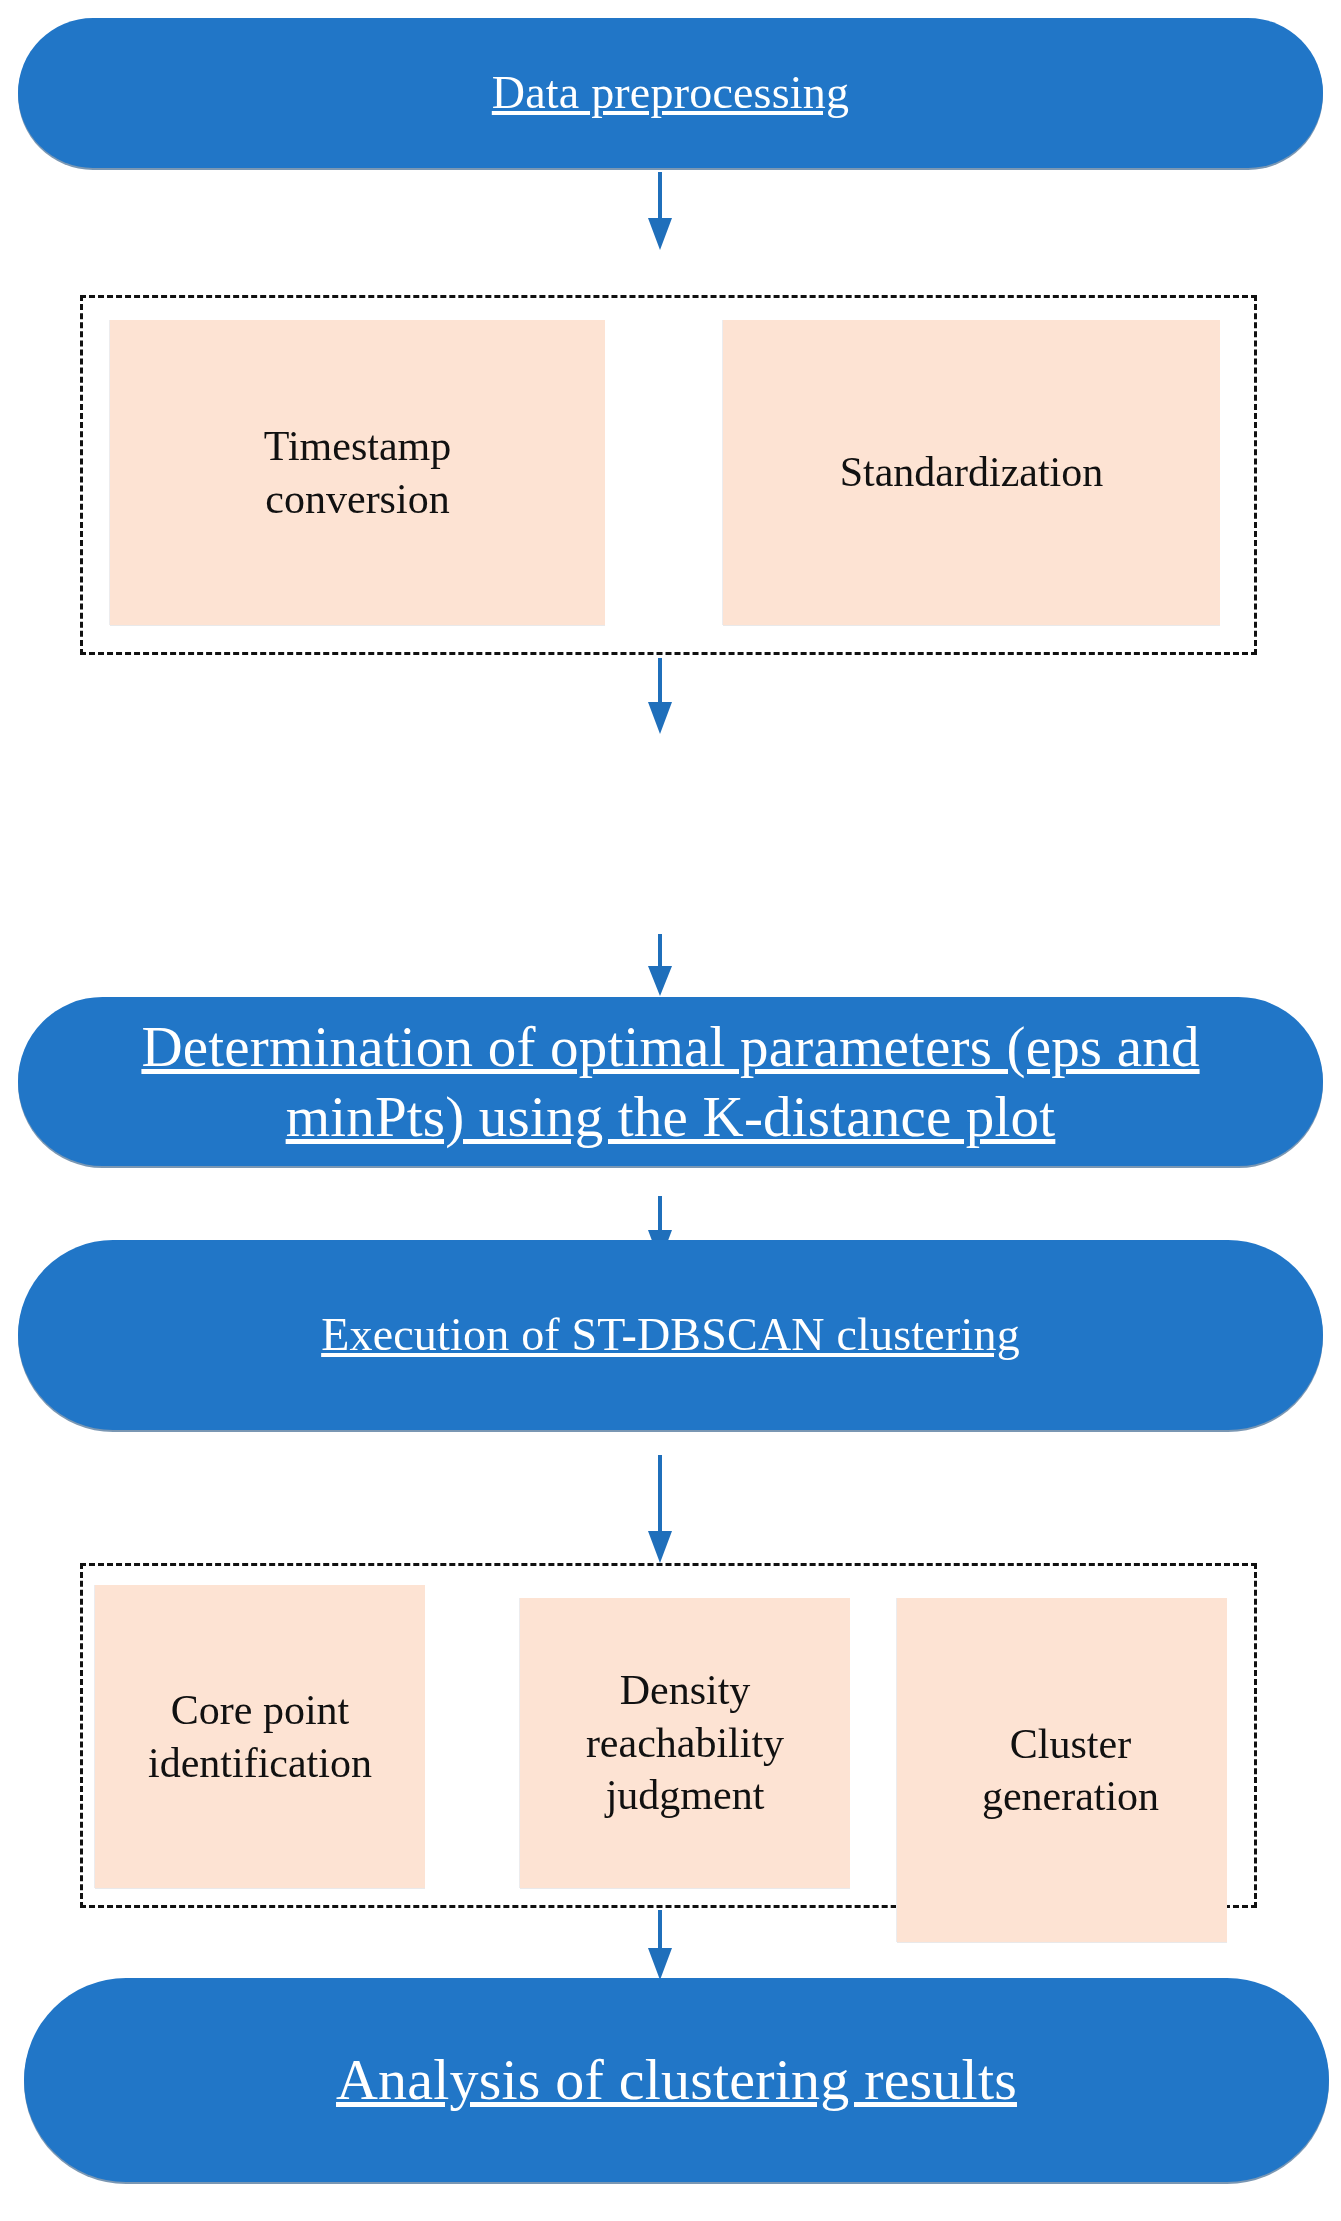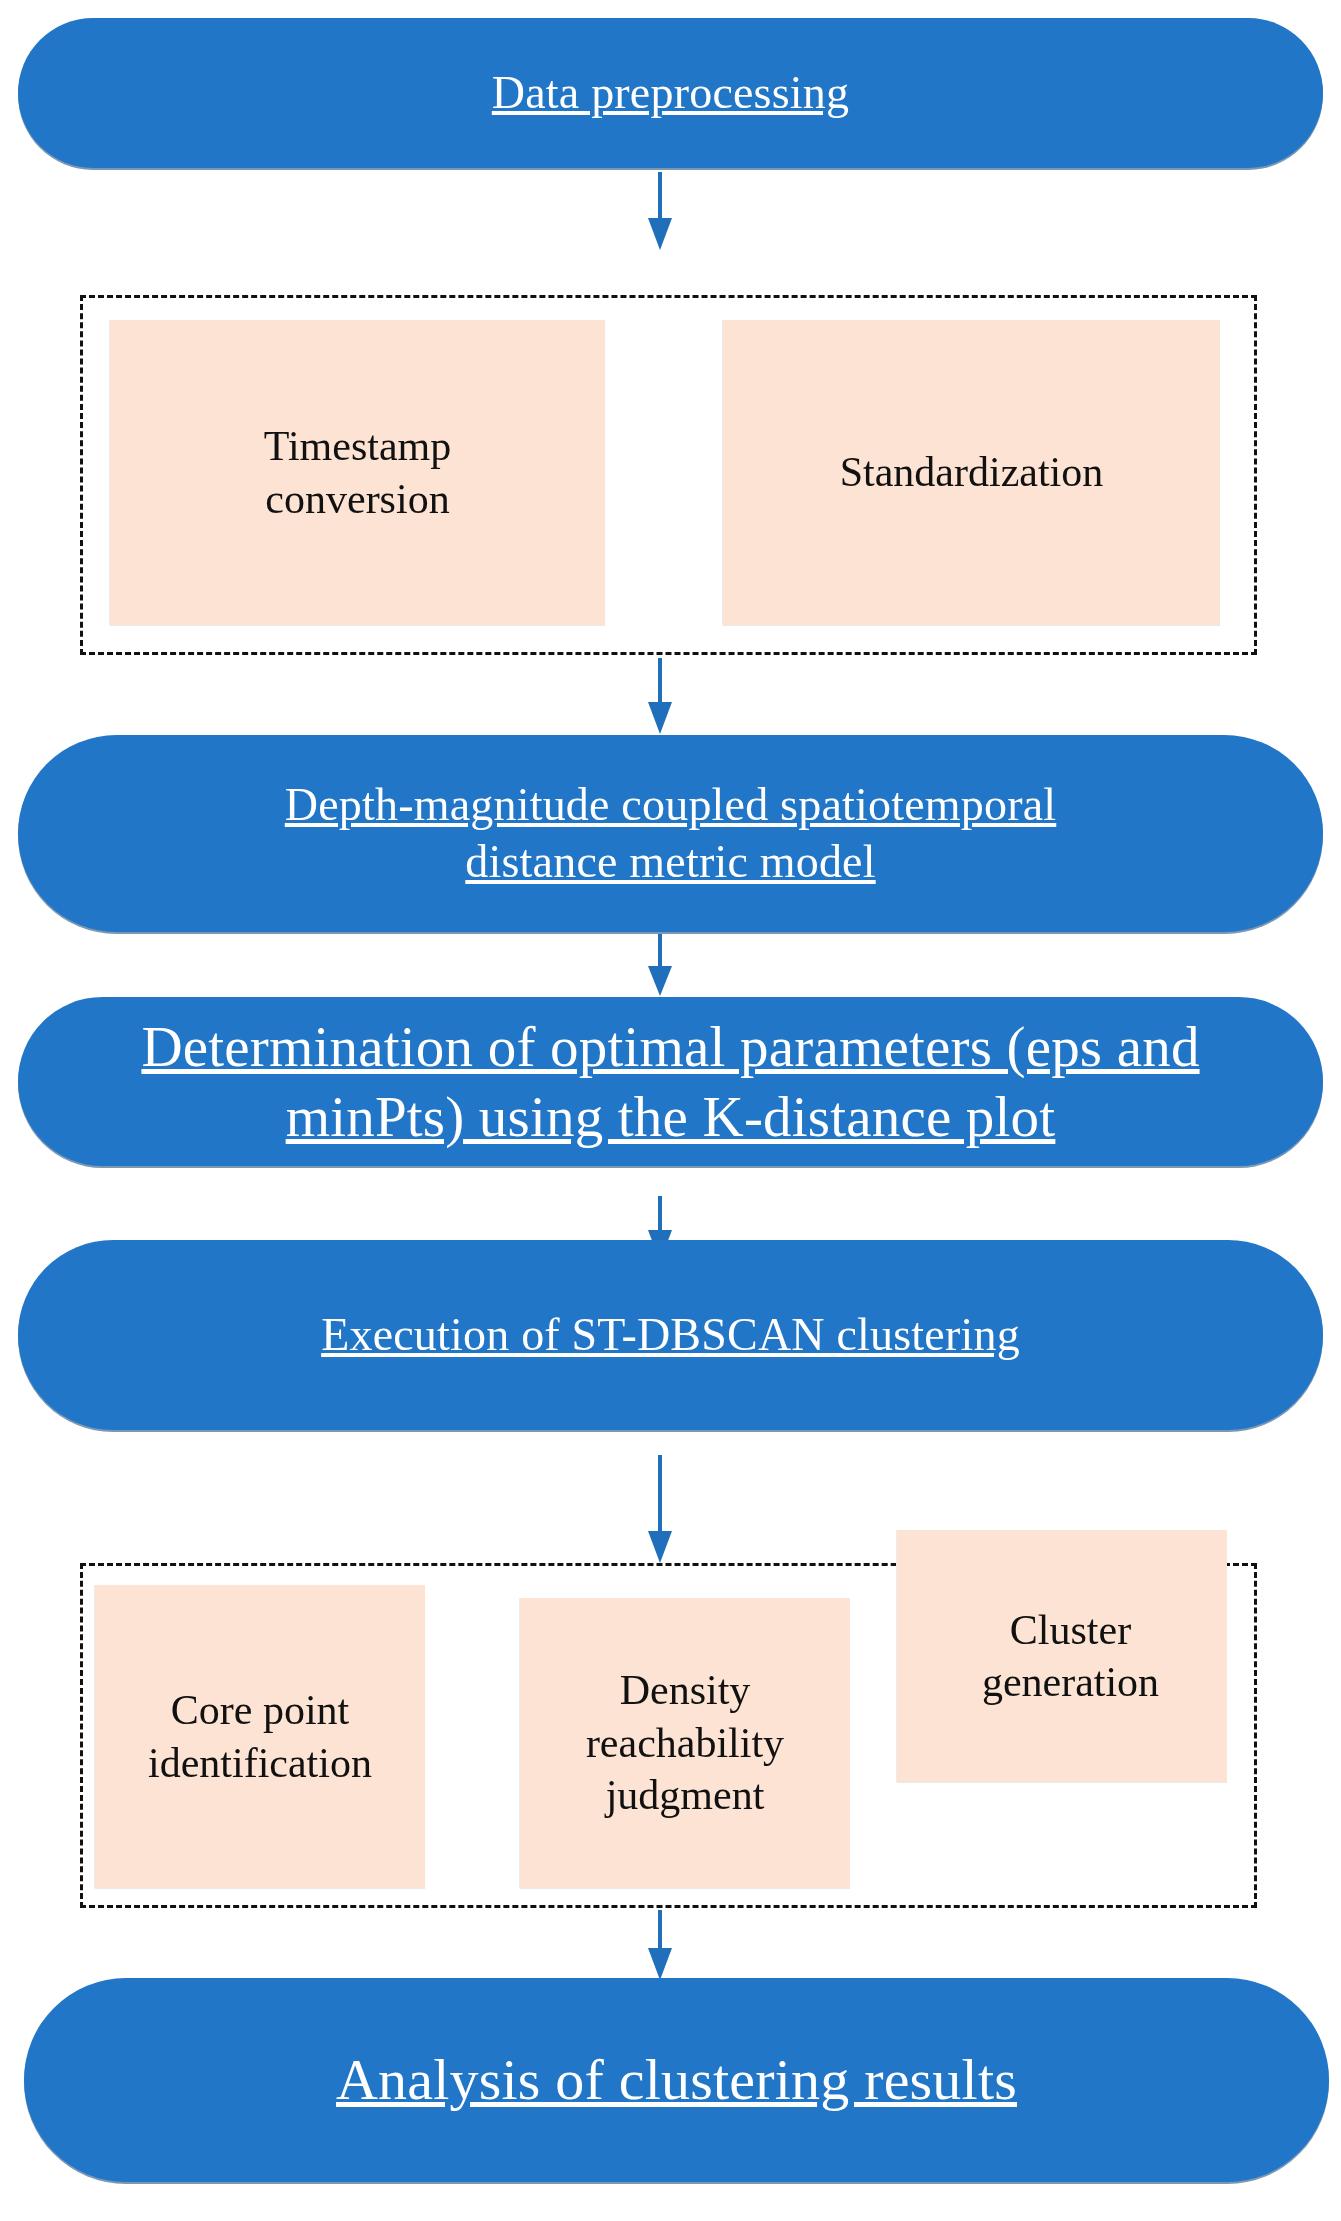--- a/index.html
+++ b/index.html
@@ -100,24 +100,20 @@
     <span>Standardization</span>
   </div>
 
   <div class="arrow" style="left:645px; top:658px; height:78px;">
     <svg viewBox="0 0 30 78" preserveAspectRatio="none">
       <line x1="15" y1="0" x2="15" y2="50" stroke="#1F6FBB" stroke-width="4"></line>
       <polygon points="3,44 27,44 15,76" fill="#1F6FBB"></polygon>
     </svg>
   </div>
 
-  <div class="pill" style="left:18px; top:735px; width:1305px; height:197px; font-size:46px;">
-    <span class="pill-text">Depth-magnitude coupled spatiotemporal
-distance metric model</span>
-  </div>
 
   <div class="arrow" style="left:645px; top:934px; height:64px;">
     <svg viewBox="0 0 30 64" preserveAspectRatio="none">
       <line x1="15" y1="0" x2="15" y2="38" stroke="#1F6FBB" stroke-width="4"></line>
       <polygon points="3,32 27,32 15,62" fill="#1F6FBB"></polygon>
     </svg>
   </div>
 
   <div class="pill" style="left:18px; top:997px; width:1305px; height:169px; font-size:57px;">
     <span class="pill-text">Determination of optimal parameters (eps and
@@ -149,21 +145,21 @@
     <span>Density
 reachability
 judgment</span>
   </div>
 
   <div class="subbox" style="left:95px; top:1585px; width:330px; height:303px; font-size:42px;">
     <span>Core point
 identification</span>
   </div>
 
-  <div class="subbox" style="left:897px; top:1530px; width:330px; height:252px; font-size:42px;padding-left:17px;">
+  <div class="subbox" style="left:897px; top:1598px; width:330px; height:344px; font-size:42px;padding-left:17px;">
     <span>Cluster
 generation</span>
   </div>
 
   <div class="arrow" style="left:645px; top:1910px; height:72px;">
     <svg viewBox="0 0 30 72" preserveAspectRatio="none">
       <line x1="15" y1="0" x2="15" y2="44" stroke="#1F6FBB" stroke-width="4"></line>
       <polygon points="3,38 27,38 15,70" fill="#1F6FBB"></polygon>
     </svg>
   </div>

